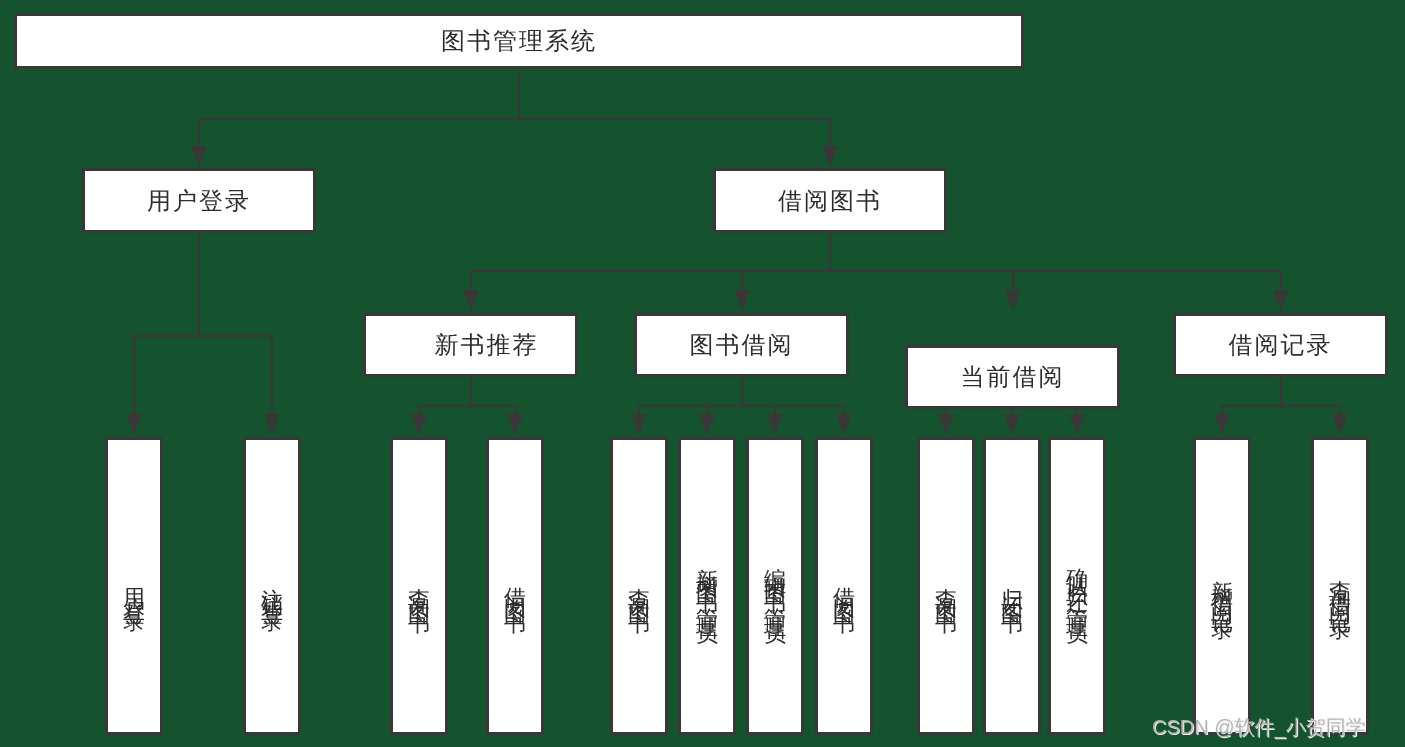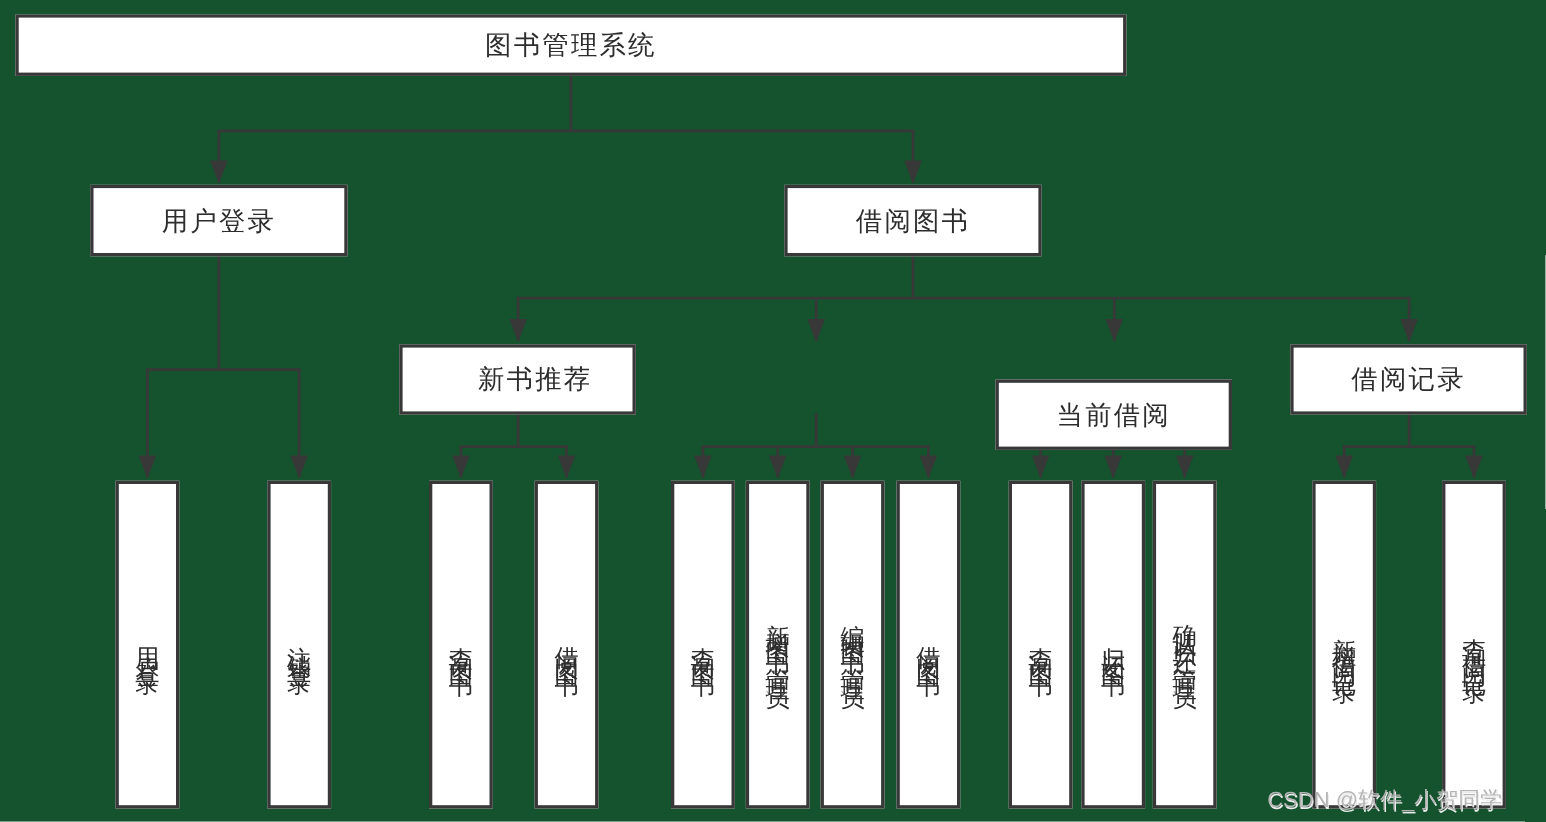--- a/index.html
+++ b/index.html
@@ -110,20 +110,21 @@
       <path d="M1340,406 L1340,434" marker-end="url(#arrow)"></path>
     </g>
   </svg>
 
   <div class="box hlabel" style="left:14px; top:13px; width:1010px; height:56px;">图书管理系统</div>
 
   <div class="box hlabel" style="left:82px; top:168px; width:234px; height:65px;">用户登录</div>
   <div class="box hlabel" style="left:713px; top:168px; width:234px; height:65px;">借阅图书</div>
 
   <div class="box hlabel" style="left:363px; top:313px; width:215px; height:64px;padding-left:32px;">新书推荐</div>
+  <div class="box hlabel" style="left:634px; top:313px; width:215px; height:64px;">图书借阅</div>
   <div class="box hlabel" style="left:905px; top:313px; width:215px; height:64px;margin-top:32px;">当前借阅</div>
   <div class="box hlabel" style="left:1173px; top:313px; width:215px; height:64px;">借阅记录</div>
 
   <div class="box vlabel" style="left:105px; top:437px; width:58px; height:298px;">用户登录</div>
   <div class="box vlabel" style="left:243px; top:437px; width:58px; height:298px;">注销登录</div>
 
   <div class="box vlabel" style="left:390px; top:437px; width:58px; height:298px;">查询图书</div>
   <div class="box vlabel" style="left:486px; top:437px; width:58px; height:298px;">借阅图书</div>
 
   <div class="box vlabel" style="left:610px; top:437px; width:58px; height:298px;">查询图书</div>

